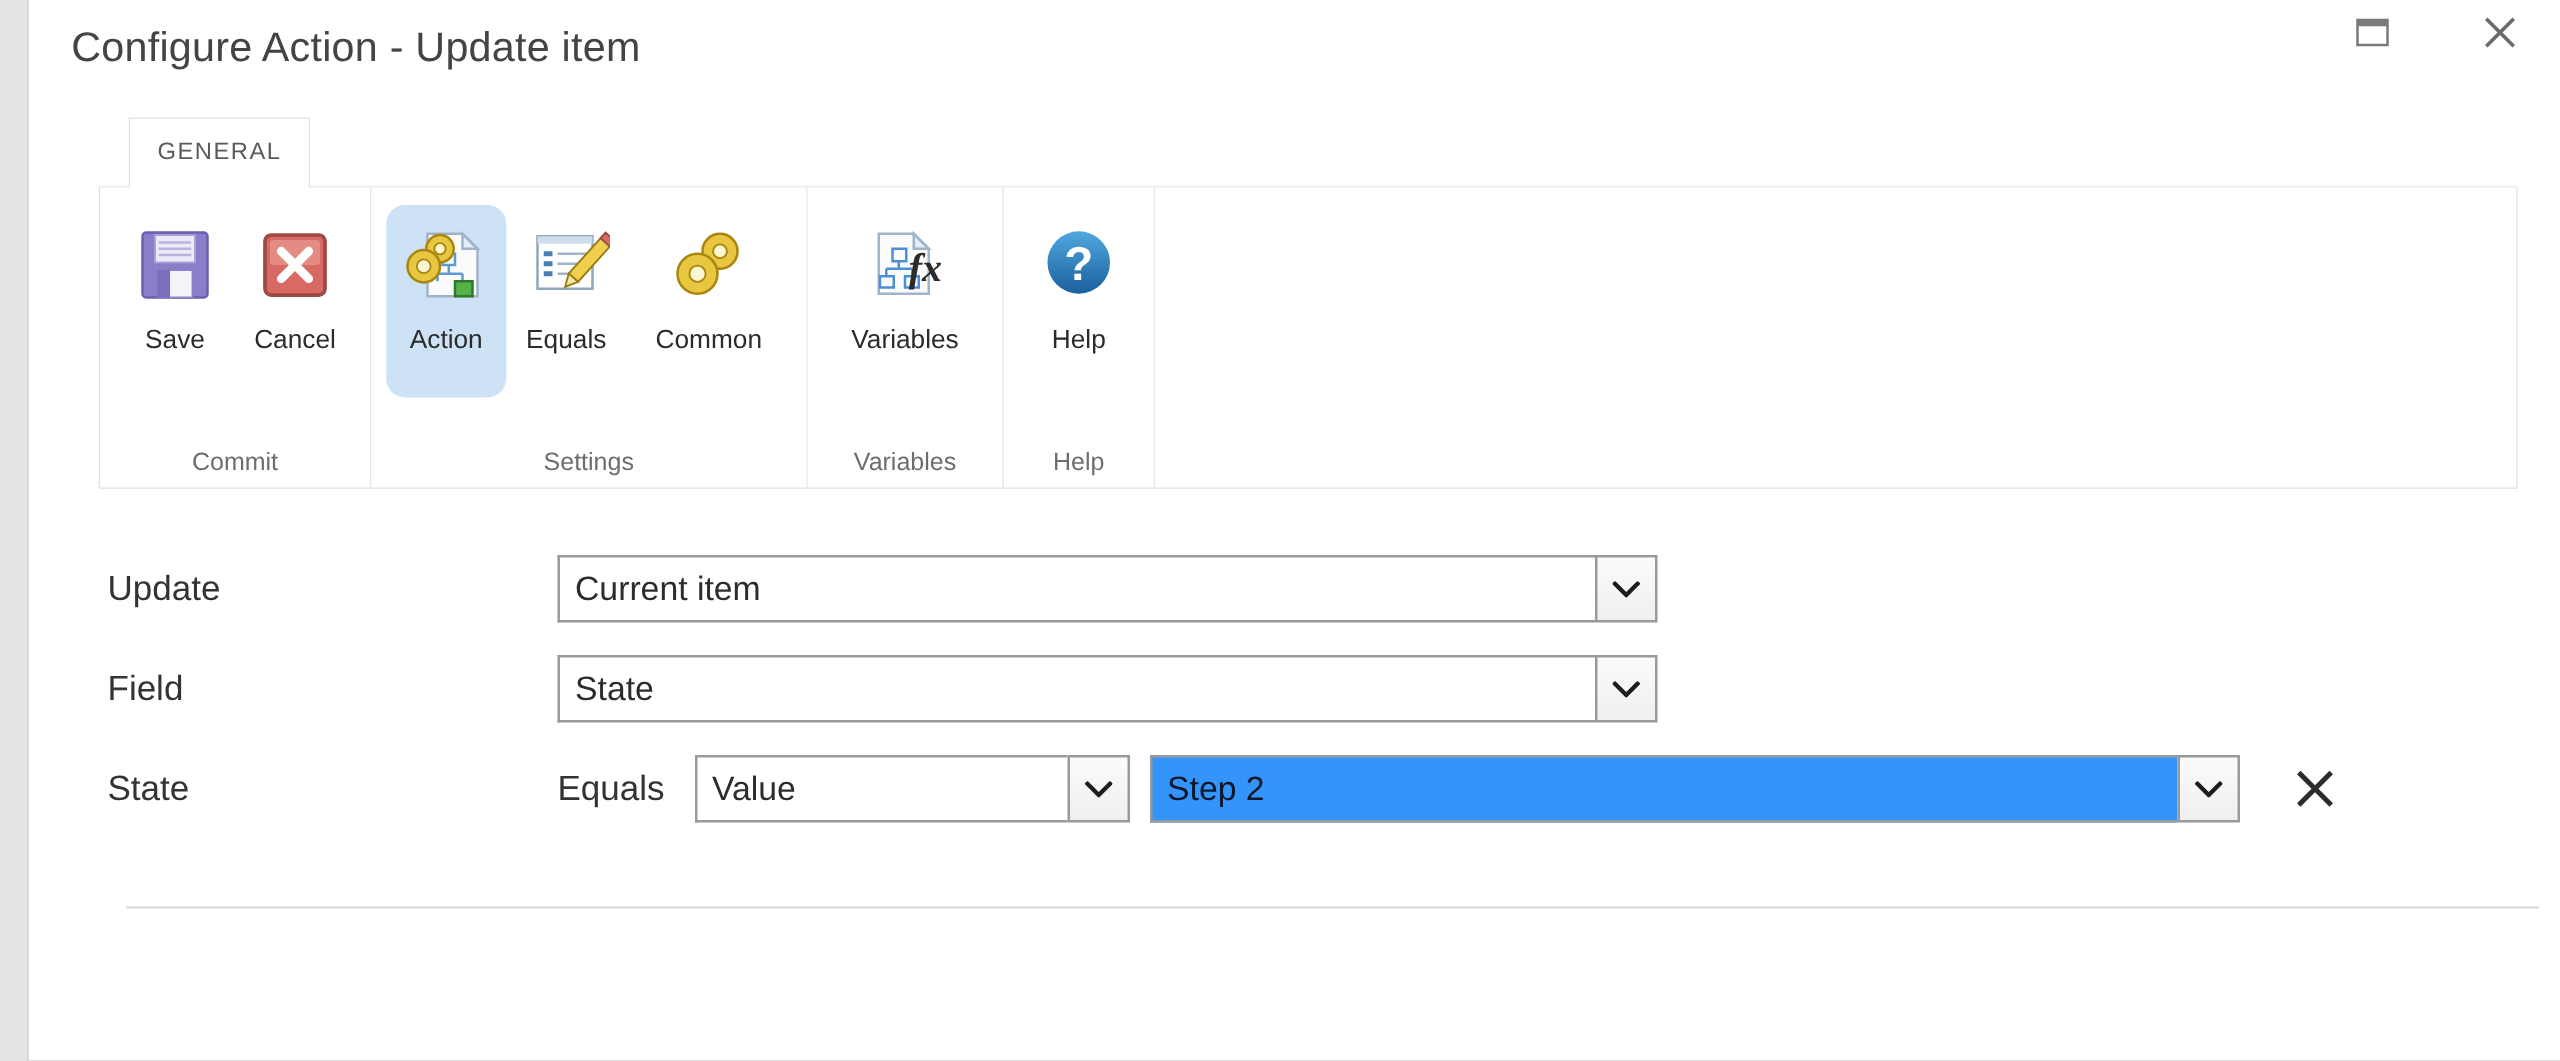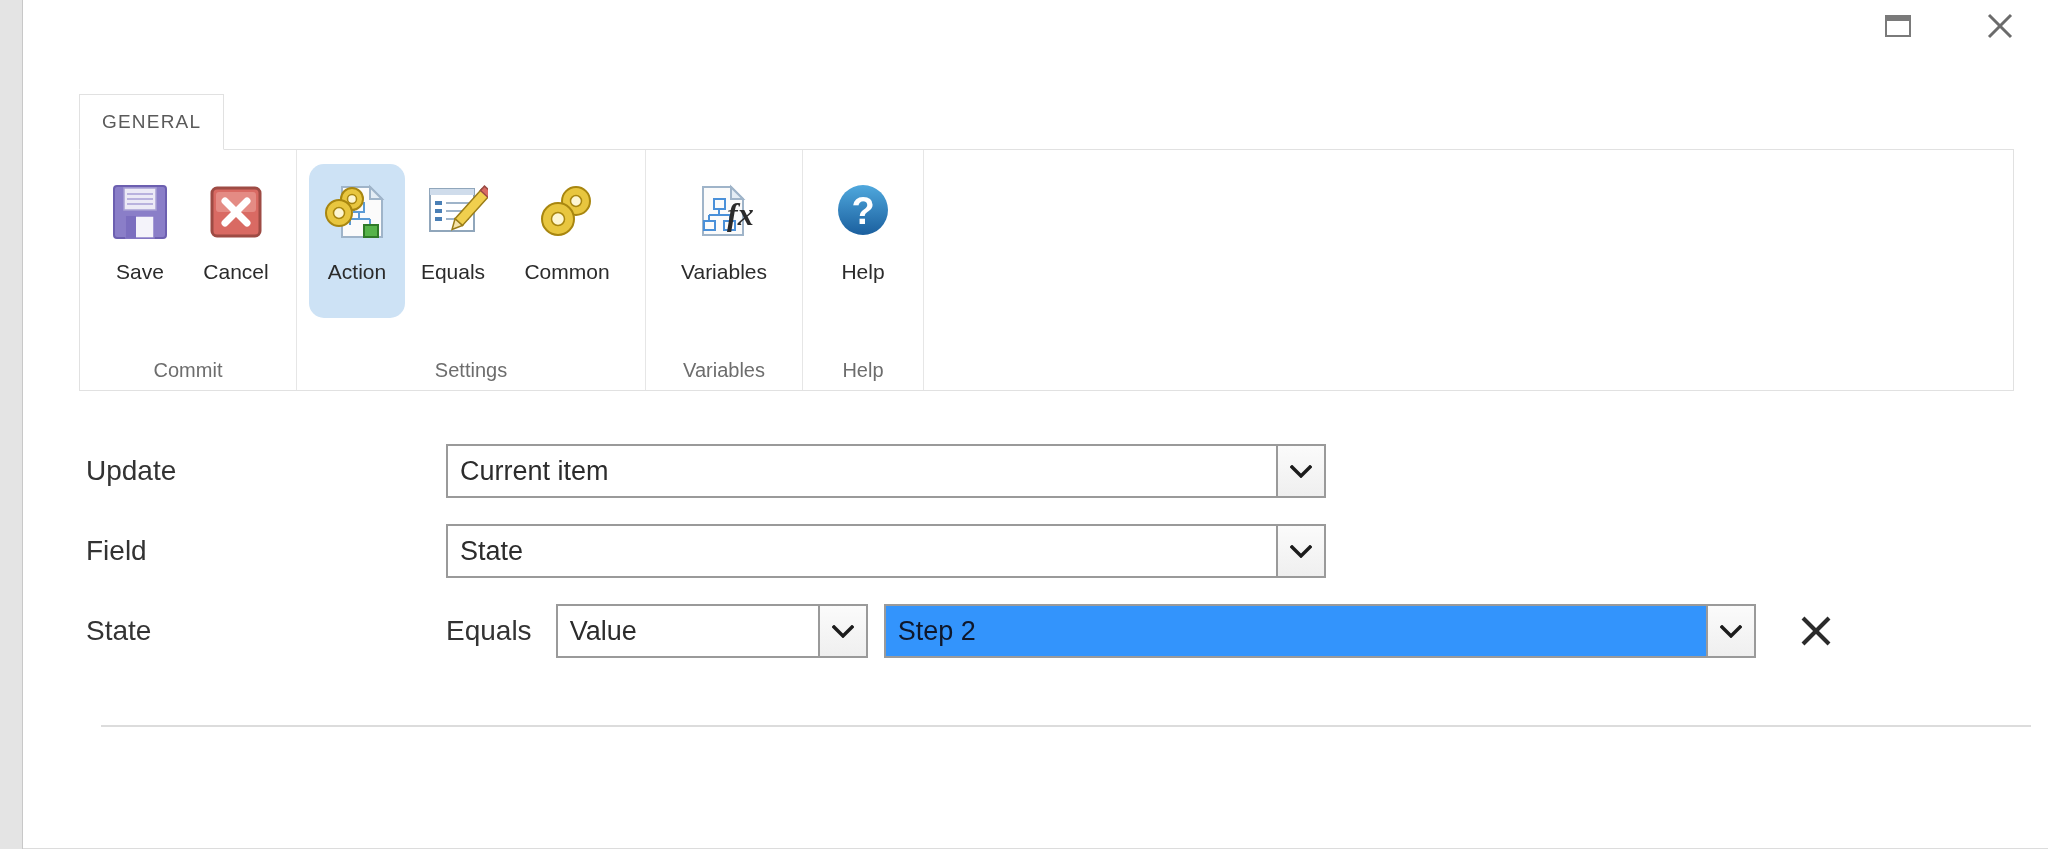--- a/index.html
+++ b/index.html
@@ -93,20 +93,21 @@
     min-width: 118px;
     padding: 0 22px;
     display: flex;
     align-items: center;
     justify-content: center;
     font-size: 19px;
     color: #5a5a5a;
     letter-spacing: 1.2px;
     box-sizing: border-box;
     cursor: pointer;
+    margin-left: 24px;
   }
   .tab.active {
     background: #ffffff;
     border: 1px solid #e1e1e1;
     border-bottom: 1px solid #ffffff;
     position: relative;
     z-index: 3;
   }
   .tabstrip::after {
     content: "";
@@ -231,21 +232,21 @@
     height: 13px;
   }
   .combo-update .cfield { width: 830px; }
   .combo-field  .cfield { width: 830px; }
   .equals-text {
     font-size: 28px;
     color: #333333;
     margin-right: 8px;
     white-space: nowrap;
   }
-  .combo-op .cfield { width: 262px; }
+  .combo-op .cfield { width: 298px; }
   .combo-val .cfield { width: 822px; }
   .remove-x {
     margin-left: 22px;
     width: 44px;
     height: 44px;
     display: flex;
     align-items: center;
     justify-content: center;
     cursor: pointer;
   }
@@ -264,20 +265,21 @@
 </head>
 <body>
 
 <div id="window">
 
   <div class="left-gutter"></div>
 
   <div class="window-body">
 
     <div class="titlebar">
+      <div class="dialog-title">Configure Action - Update item</div>
 
       <div class="win-controls">
         <div class="win-btn">
           <span class="ico-maximize"></span>
         </div>
         <div class="win-btn ico-close">
           <svg width="30" height="30" viewBox="0 0 30 30">
             <line x1="4" y1="4" x2="26" y2="26" stroke="#6b6b6b" stroke-width="3"></line>
             <line x1="26" y1="4" x2="4" y2="26" stroke="#6b6b6b" stroke-width="3"></line>
           </svg>

